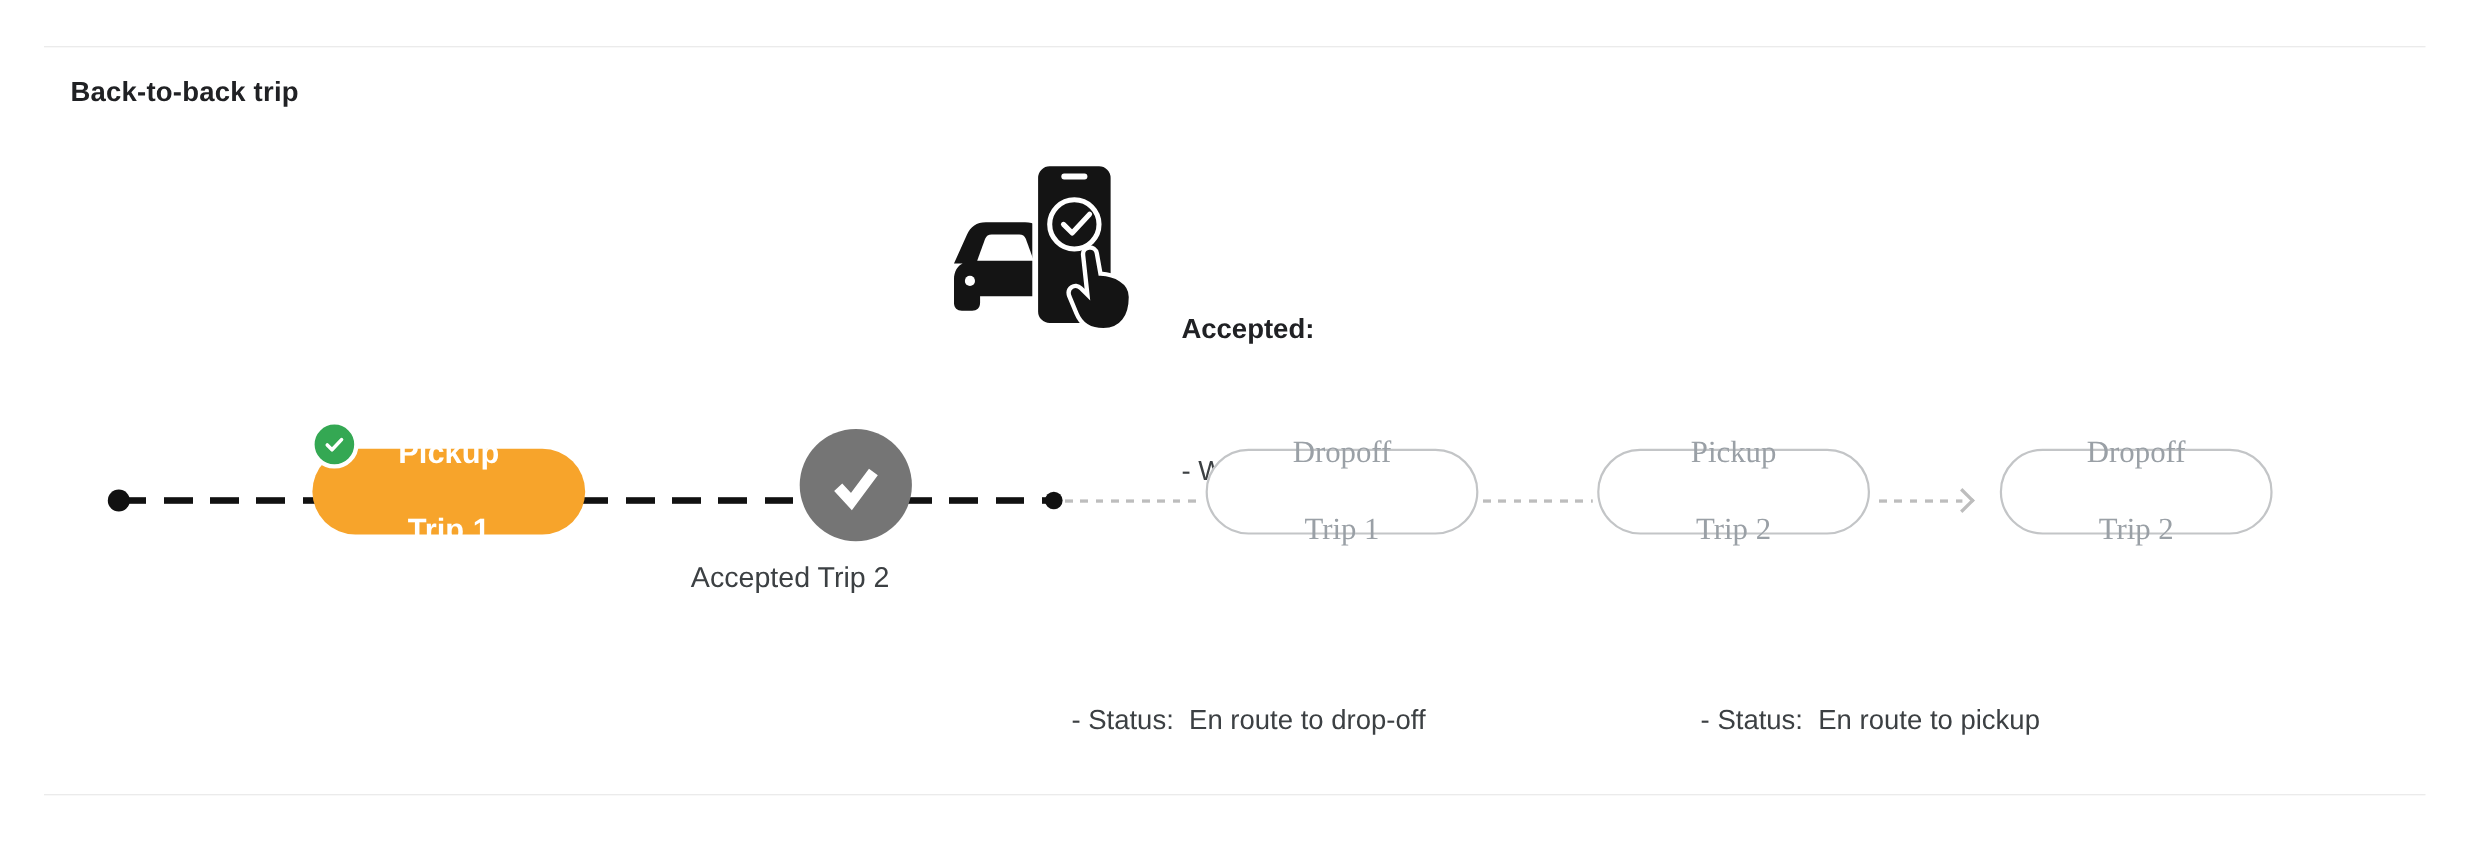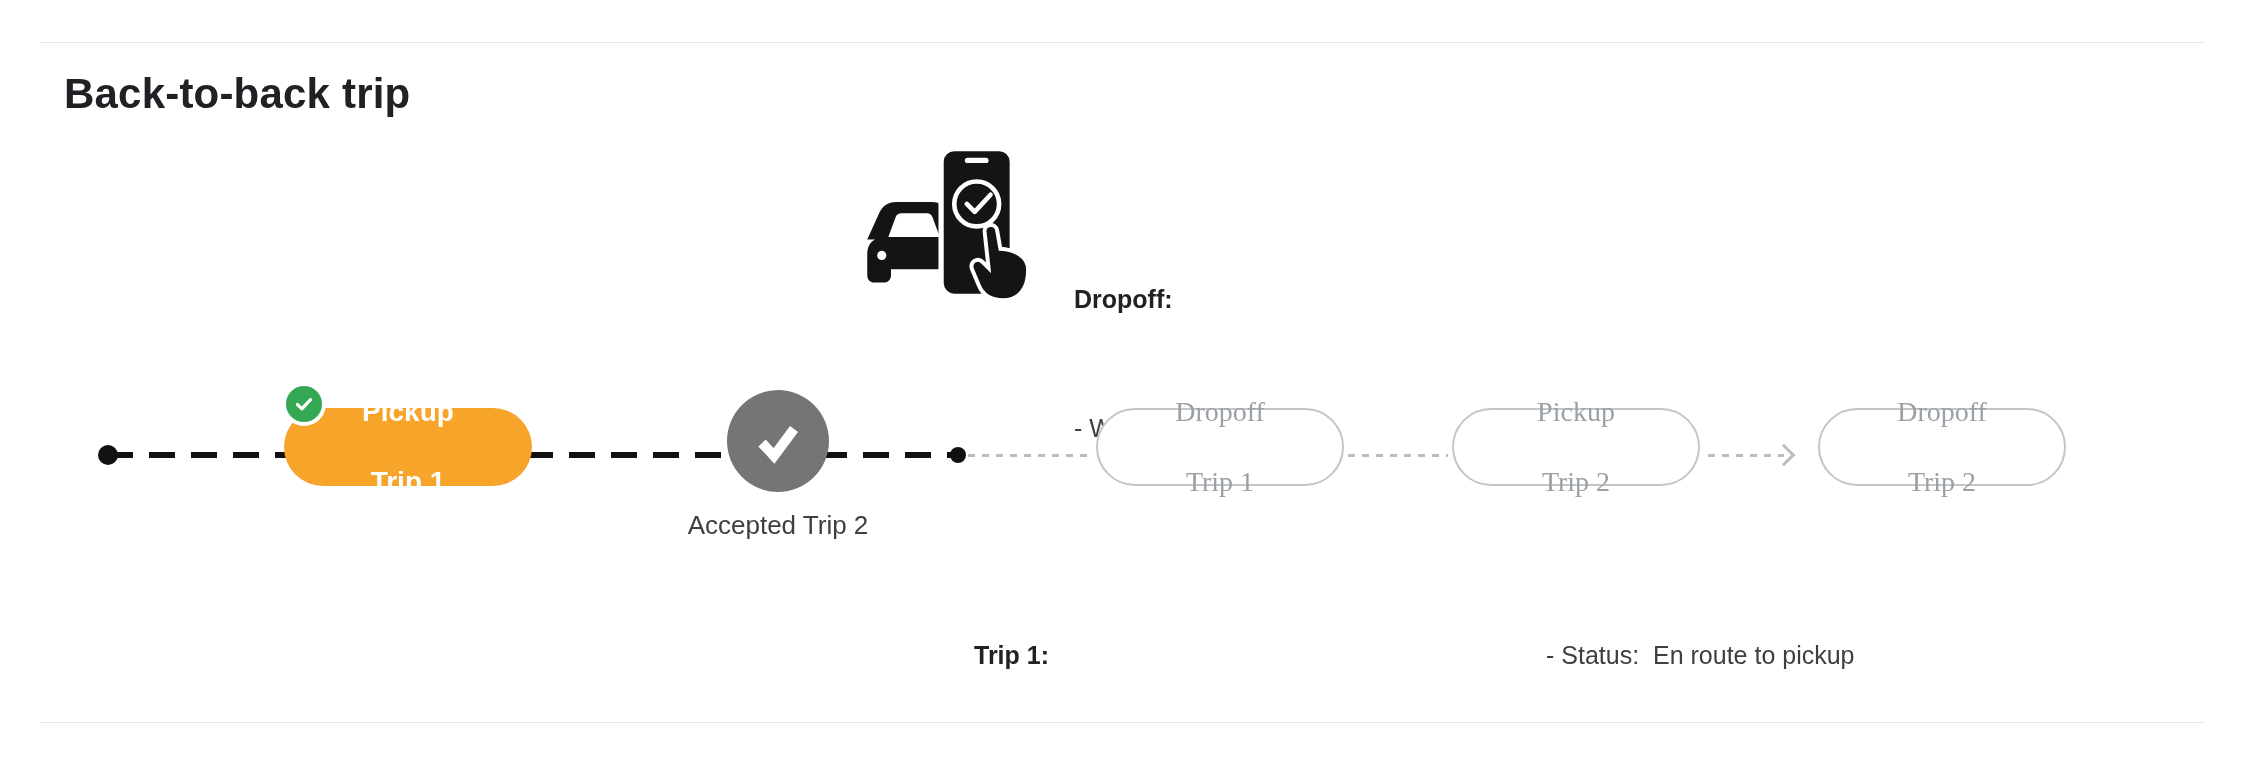--- a/index.html
+++ b/index.html
@@ -22,21 +22,21 @@
     height: 1px;
     background: var(--divider-gray, #E6E6E6);
   }
   .divider.top { top: 42px; }
   .divider.bottom { top: 722px; }
 
   .title {
     position: absolute;
     left: 64px;
     top: 70px;
-    font-size: 42px;
+    font-size: 25px;
     font-weight: 700;
     color: var(--title-color, #202124);
     letter-spacing: 0.2px;
   }
 
   
   .vehicle-icon {
     position: absolute;
     left: 856px;
     top: 142px;
@@ -157,21 +157,20 @@
     display: flex;
     align-items: center;
     justify-content: center;
   }
   .accepted-circle svg { width: 64px; height: 64px; display: block; }
   .accepted-label {
     position: absolute;
     left: 628px;
     top: 510px;
     width: 300px;
-    text-align: center;
     font-size: 26px;
     color: var(--body-text, #3C4043);
   }
 
   
   .trip-info {
     position: absolute;
     top: 548px;
     font-size: 25px;
     line-height: 43px;
@@ -204,21 +203,21 @@
       <rect x="82" y="12" width="18" height="4" rx="2" fill="#ffffff"></rect>
 
       <circle cx="91" cy="47" r="17" fill="none" stroke="#ffffff" stroke-width="3.5"></circle>
       <path d="M83.5 47 l6 6 l12 -13" fill="none" stroke="#ffffff" stroke-width="3.5" stroke-linecap="round" stroke-linejoin="round"></path>
 
       <path d="M97 68 c-0.5 -6 8.5 -7 9.5 -1 l2.5 14 c9.5 0.5 21 5 21 16 c0 13 -6 23 -19 23 c-9.5 0 -15.5 -4 -18.5 -11.5 l-5 -12 c-2 -5.5 4 -9.5 8 -5.5 l4.5 4.5 z" fill="#141414" stroke="#ffffff" stroke-width="3"></path>
     </svg>
   </div>
 
   <div class="vehicle-text">
-    <div class="bold-line">Dropoff:</div>
+    <div class="bold-line">Accepted:</div>
     <div>- Waypoints: 3</div>
   </div>
 
   <div class="dash-line"></div>
   <div class="dot start"></div>
   <div class="dot mid"></div>
 
   <div class="dotted seg1"></div>
   <div class="dotted seg2"></div>
   <div class="dotted seg3"></div>
@@ -248,21 +247,20 @@
   <div class="pill ghost p2">
     <span>Pickup</span>
     <span>Trip 2</span>
   </div>
   <div class="pill ghost p3">
     <span>Dropoff</span>
     <span>Trip 2</span>
   </div>
 
   <div class="trip-info t1">
-    <div class="bold-line">Trip 1:</div>
     <div>- Status:  En route to drop-off</div>
     
   </div>
 
   <div class="trip-info t2">
     <div>- Status:  En route to pickup</div>
     
   </div>
 
   <div class="divider bottom"></div>

